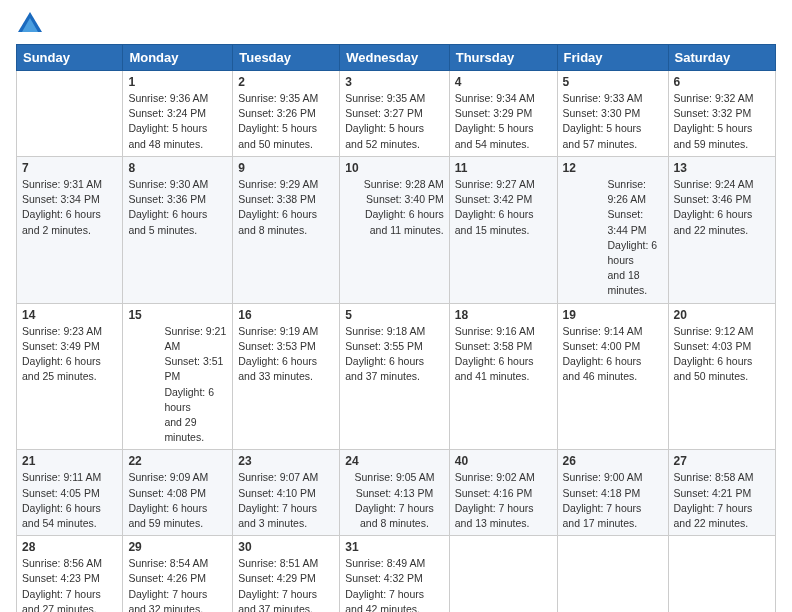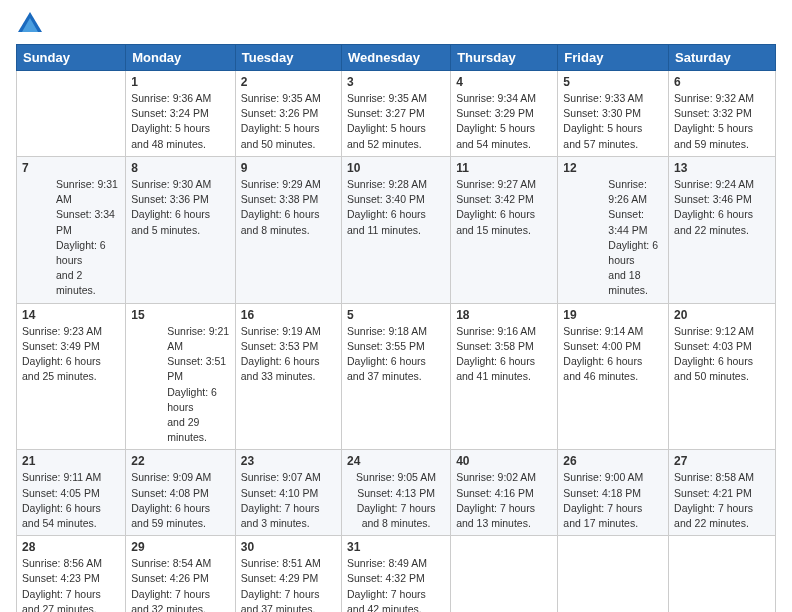--- a/index.html
+++ b/index.html
@@ -168,42 +168,42 @@
             <span class="day-number">6</span>
             <div class="day-info" style="white-space: pre-line;">Sunrise: 9:32 AM
 Sunset: 3:32 PM
 Daylight: 5 hours
 and 59 minutes.</div>
           </td>
         </tr>
         <tr>
           <td>
             <span class="day-number">7</span>
-            <div class="day-info" style="white-space: pre-line; margin-left: 34px;">Sunrise: 9:31 AM
+            <div class="day-info" style="white-space: pre-line;">Sunrise: 9:31 AM
 Sunset: 3:34 PM
 Daylight: 6 hours
 and 2 minutes.</div>
           </td>
           <td>
             <span class="day-number">8</span>
             <div class="day-info" style="white-space: pre-line;">Sunrise: 9:30 AM
 Sunset: 3:36 PM
 Daylight: 6 hours
 and 5 minutes.</div>
           </td>
           <td>
             <span class="day-number">9</span>
             <div class="day-info" style="white-space: pre-line;">Sunrise: 9:29 AM
 Sunset: 3:38 PM
 Daylight: 6 hours
 and 8 minutes.</div>
           </td>
           <td>
             <span class="day-number">10</span>
-            <div class="day-info" style="white-space: pre-line;">Sunrise: 9:28 AM
+            <div class="day-info" style="white-space: pre-line; text-align: right;">Sunrise: 9:28 AM
 Sunset: 3:40 PM
 Daylight: 6 hours
 and 11 minutes.</div>
           </td>
           <td>
             <span class="day-number">11</span>
             <div class="day-info" style="white-space: pre-line;">Sunrise: 9:27 AM
 Sunset: 3:42 PM
 Daylight: 6 hours
 and 15 minutes.</div>

